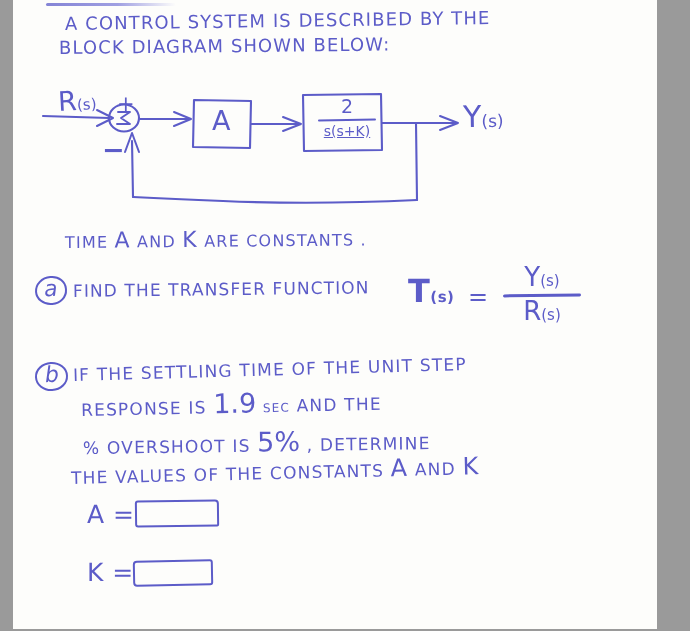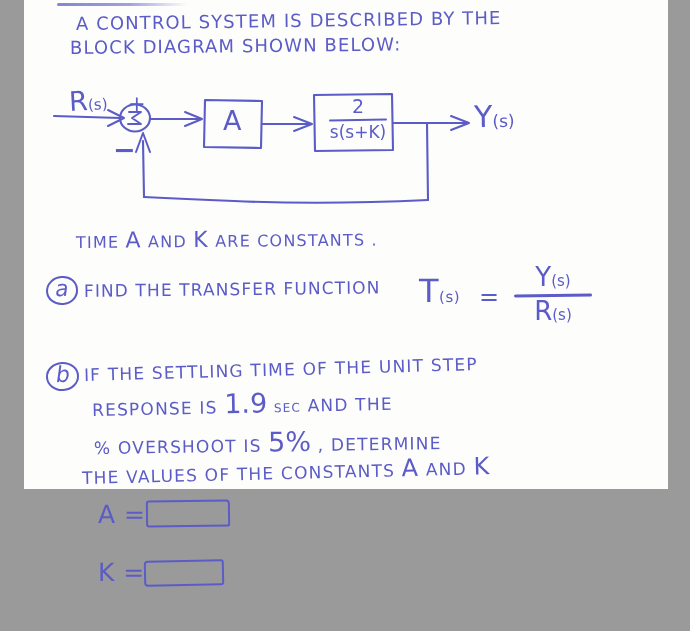--- a/index.html
+++ b/index.html
@@ -11,22 +11,22 @@
   body {
     width: 690px; height: 631px;
     position: relative;
     overflow: hidden;
     font-family: "DejaVu Sans", sans-serif;
   }
 
   
   #sheet {
     position: absolute;
-    left: 24px; top: 0;
-    width: 644px; height: 489px;
+    left: 13px; top: 0;
+    width: 644px; height: 629px;
     background: #fdfdfb;
   }
   #gutter-left {
     position: absolute; left: 0; top: 0;
     width: 13px; height: 631px;
     background: #9a9a9a;
   }
   #gutter-right {
     position: absolute; left: 657px; top: 0;
     width: 33px; height: 631px;
@@ -70,21 +70,21 @@
   #pa-label .circ {
     display: inline-block;
     border: 2px solid #5c5cc8;
     border-radius: 52% 48% 50% 50%;
     padding: 0px 7px 2px 7px;
     font-style: italic;
     line-height: 1.05;
     transform: rotate(-4deg);
   }
   #pa-text { left: 60px; top: 282px; font-size: 17px; letter-spacing: 1.1px; transform: rotate(-0.7deg); }
-  #pa-T  { left: 395px; top: 272px; font-size: 20px; }
+  #pa-T  { left: 395px; top: 272px; font-size: 20px; font-weight: bold; }
   #pa-T .vbig { font-size: 32px; font-variant: normal; }
   #pa-T .sub  { font-size: 15px; }
   #pa-eq { left: 455px; top: 283px; font-size: 24px; }
 
   
   #frac {
     position: absolute; left: 486px; top: 263px;
     width: 86px; text-align: center;
     color: #5c5cc8;
   }
@@ -151,21 +151,21 @@
   #lbl-Y { left: 450px; top: 99px;  font-size: 30px; transform: rotate(-1deg); }
   #lbl-Y .sub { font-size: 17px; }
 
   
   #plant-frac {
     position: absolute; left: 300px; top: 96px;
     width: 68px; text-align: center; color: #5c5cc8;
   }
   #plant-frac .pnum { font-size: 19px; line-height: 1.1; }
   #plant-frac .pbar { height: 2.2px; background: #5c5cc8; margin: 2px 5px; border-radius: 2px; transform: rotate(-1.2deg); }
-  #plant-frac .pden { font-size: 17px; line-height: 1.15; }
+  #plant-frac .pden { font-size: 14px; line-height: 1.15; text-decoration: underline; }
 </style>
 </head>
 <body>
 
 <div id="gutter-left"></div>
 <div id="gutter-right"></div>
 
 <div id="sheet">
 
   <div id="top-stroke"></div>

